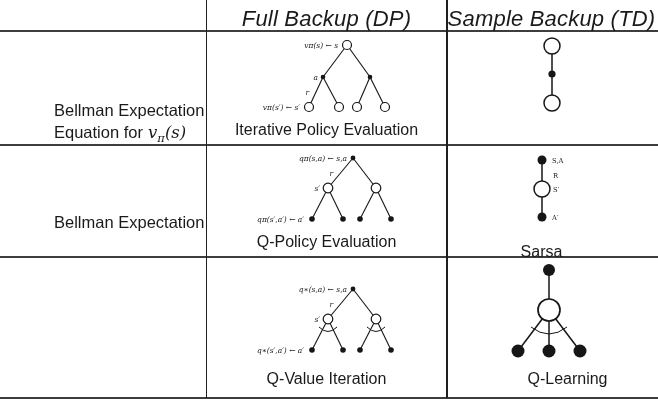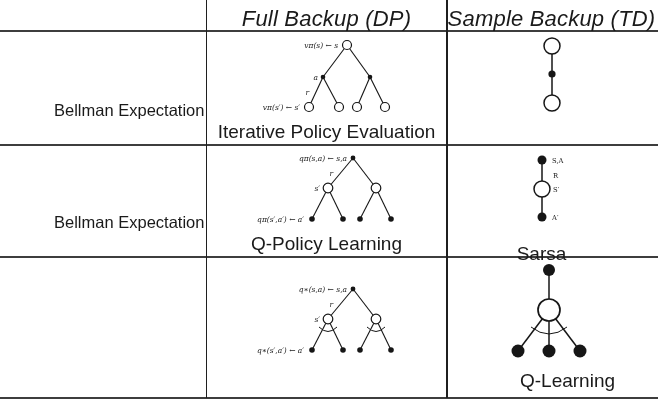--- a/index.html
+++ b/index.html
@@ -7,21 +7,21 @@
     position:relative; width:658px; height:403px; background:#ffffff;
     font-family:"Liberation Sans", sans-serif; color:#1a1a1a; overflow:hidden;
   }
   .hrule { position:absolute; left:0; width:658px; height:2.2px; background:#3d3d3d; }
   .vrule { position:absolute; top:0; width:1.5px; height:398px; background:#1f1f1f; }
   .hdr {
     position:absolute; top:6px; font-style:italic; font-size:22px; font-weight:500;
     text-align:center; letter-spacing:0.2px; white-space:nowrap;
   }
   .rowlabel { position:absolute; left:18px; font-size:16.5px; line-height:21.5px; white-space:nowrap;margin-left:36px; }
-  .caption { position:absolute; font-size:19px; text-align:center; white-space:nowrap; }
+  .caption { position:absolute; font-size:16px; text-align:center; white-space:nowrap; }
   .math { margin-left:5px; font-family:"DejaVu Serif", serif; }
   .mi { font-family:"DejaVu Serif", serif; font-style:italic; }
   .msub { font-family:"DejaVu Serif", serif; font-style:italic; font-size:11.5px; }
   svg.overlay { position:absolute; left:0; top:0; }
   .edge { stroke:#161616; stroke-width:1.1; fill:none; }
   .edge-thick { stroke:#161616; stroke-width:1.5; fill:none; }
   .state { fill:#ffffff; stroke:#161616; stroke-width:1.2; }
   .state-big { fill:#ffffff; stroke:#161616; stroke-width:1.5; }
   .dot { fill:#161616; stroke:none; }
   .max-arc { stroke:#161616; stroke-width:1; fill:none; }
@@ -38,32 +38,34 @@
   <div class="hrule" style="top:256px"></div>
   <div class="hrule" style="top:396.5px;height:2.5px"></div>
   <div class="vrule" style="left:205.5px"></div>
   <div class="vrule" style="left:446px"></div>
 
   <div class="hdr" style="left:207px;width:239px">Full Backup (DP)</div>
   <div class="hdr" style="left:446px;width:211px">Sample Backup (TD)</div>
 
   <div class="rowlabel" style="top:100px">
     <div>Bellman Expectation</div>
+    <div><span>Equation for</span><span class="math"><span class="mi">v</span><sub class="msub">π</sub><span class="mi">(s)</span></span></div>
   </div>
 
   <div class="rowlabel" style="top:212px">
     <div>Bellman Expectation</div>
   </div>
 
   <div class="rowlabel" style="top:347px">
   </div>
 
   <div class="caption" style="left:207px;width:239px;top:121px">Iterative Policy Evaluation</div>
-  <div class="caption" style="left:207px;width:239px;top:233px">Q-Policy Learning</div>
+  <div class="caption" style="left:207px;width:239px;top:233px">Q-Policy Evaluation</div>
   <div class="caption" style="left:447px;width:189px;top:243px">Sarsa</div>
+  <div class="caption" style="left:207px;width:239px;top:370px">Q-Value Iteration</div>
   <div class="caption" style="left:447px;width:241px;top:370px">Q-Learning</div>
 
   <svg class="overlay" width="658" height="403" viewBox="0 0 658 403">
 
     <g>
       <line class="edge" x1="347" y1="45" x2="323" y2="77"></line>
       <line class="edge" x1="347" y1="45" x2="370" y2="77"></line>
       <line class="edge" x1="323" y1="77" x2="309" y2="107"></line>
       <line class="edge" x1="323" y1="77" x2="339" y2="107"></line>
       <line class="edge" x1="370" y1="77" x2="357" y2="107"></line>

